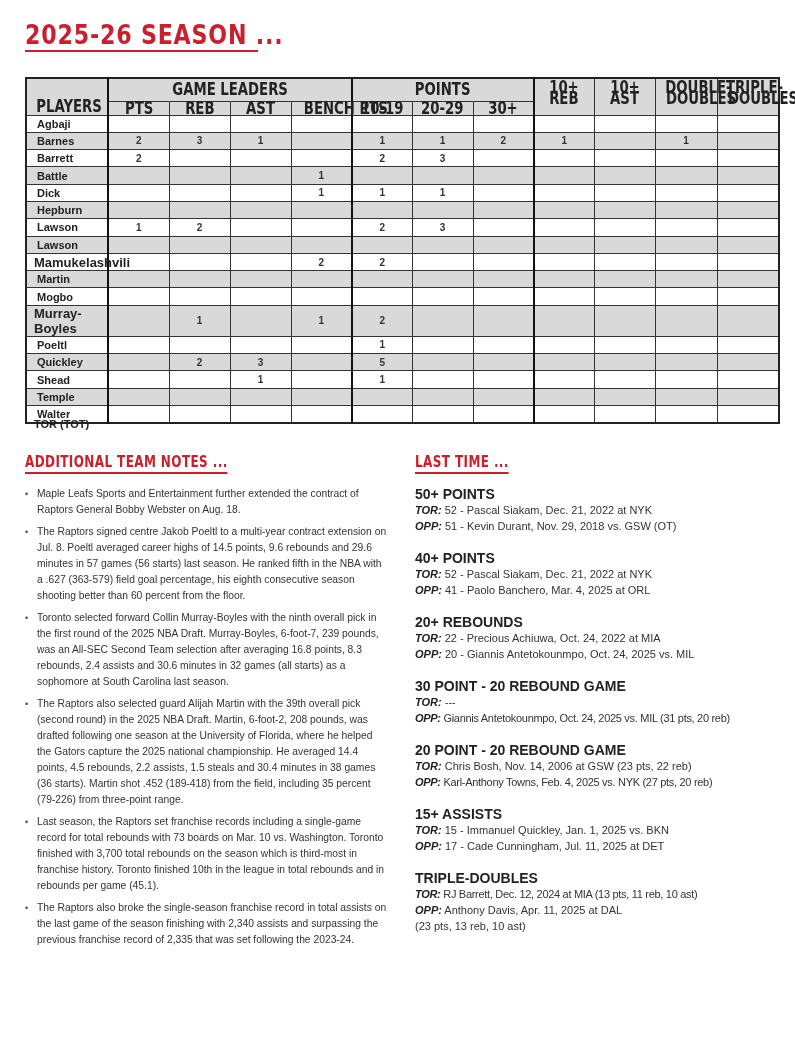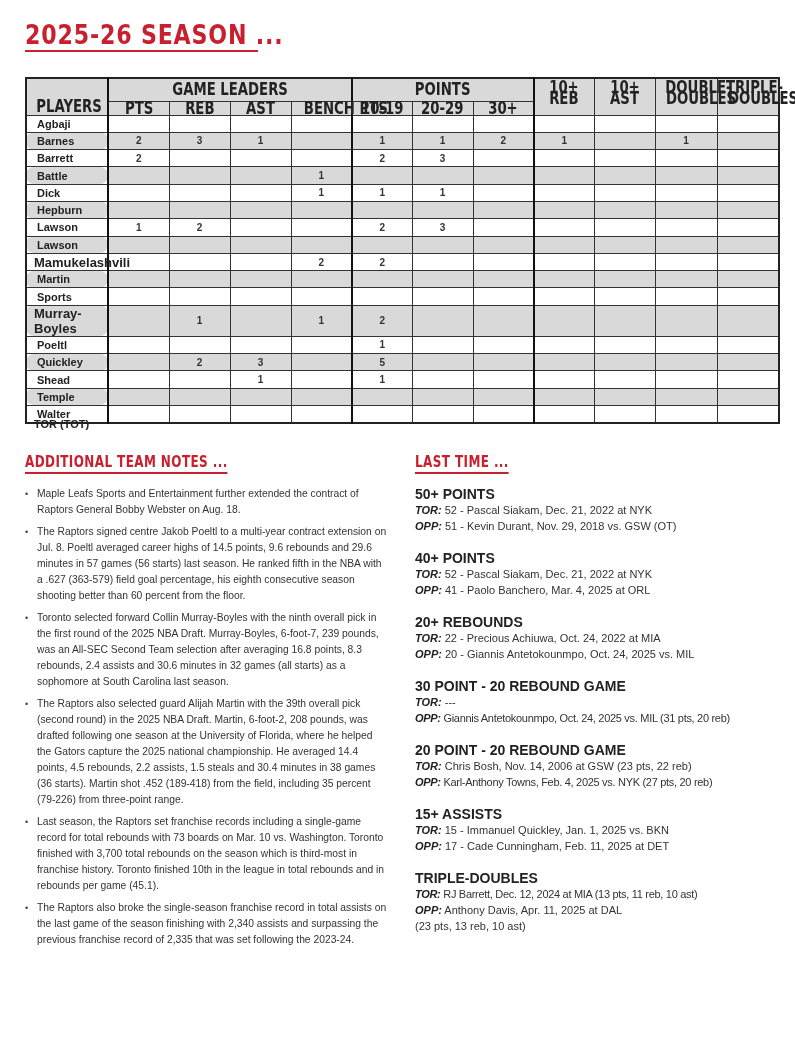--- a/index.html
+++ b/index.html
@@ -29,21 +29,21 @@
     font-size: 17px; color: #222; line-height: 11px;
   }
   .hdr-cond { display: inline-block; transform: scaleX(0.78); white-space: nowrap; }
   table.stats thead tr.r1 th { height: 23px; }
   table.stats thead tr.r2 th { height: 14px; }
   th.players-h { vertical-align: bottom !important; padding-bottom: 3px !important; }
   th.stack-h { vertical-align: top !important; padding-top: 3px !important; }
 
   table.stats tbody td { height: 17.3px; font-size: 10px; font-weight: bold; color: #333; }
   table.stats tbody tr:nth-child(even) td { background: #d9d9d9; }
-  table.stats tbody td.pname { text-align: left; padding-left: 10px; font-size: 11px; color: #222; border-radius: 8px; }
+  table.stats tbody td.pname { text-align: left; padding-left: 10px; font-size: 11px; color: #222; }
   table.stats tbody td.pname.small { font-size: 13px; padding-left: 7px; }
 
   table.stats { border: 2px solid #222; }
   .thick-l { border-left: 2px solid #111 !important; }
 
   .tot-label {
     position: absolute; left: 34px; top: 418px; font-size: 11px; font-weight: bold; color: #222;
   }
 
   .section-title {
@@ -249,21 +249,21 @@
         <td></td>
         <td class="thick-l"></td>
         <td></td>
         <td></td>
         <td class="thick-l"></td>
         <td></td>
         <td></td>
         <td></td>
       </tr>
       <tr>
-        <td class="pname">Sports</td>
+        <td class="pname">Mogbo</td>
         <td class="thick-l"></td>
         <td></td>
         <td></td>
         <td></td>
         <td class="thick-l"></td>
         <td></td>
         <td></td>
         <td class="thick-l"></td>
         <td></td>
         <td></td>
@@ -391,21 +391,21 @@
       <div class="lt-line tight"><span class="tag">OPP:</span><span> Giannis Antetokounmpo, Oct. 24, 2025 vs. MIL (31 pts, 20 reb)</span></div>
     </div>
     <div class="lt-group">
       <div class="lt-head">20 POINT - 20 REBOUND GAME</div>
       <div class="lt-line"><span class="tag">TOR:</span><span> Chris Bosh, Nov. 14, 2006 at GSW (23 pts, 22 reb)</span></div>
       <div class="lt-line tight"><span class="tag">OPP:</span><span> Karl-Anthony Towns, Feb. 4, 2025 vs. NYK (27 pts, 20 reb)</span></div>
     </div>
     <div class="lt-group">
       <div class="lt-head">15+ ASSISTS</div>
       <div class="lt-line"><span class="tag">TOR:</span><span> 15 - Immanuel Quickley, Jan. 1, 2025 vs. BKN</span></div>
-      <div class="lt-line"><span class="tag">OPP:</span><span> 17 - Cade Cunningham, Feb. 11, 2025 at DET</span></div>
+      <div class="lt-line"><span class="tag">OPP:</span><span> 17 - Cade Cunningham, Jul. 11, 2025 at DET</span></div>
     </div>
     <div class="lt-group">
       <div class="lt-head">TRIPLE-DOUBLES</div>
       <div class="lt-line tight"><span class="tag">TOR:</span><span> RJ Barrett, Dec. 12, 2024 at MIA (13 pts, 11 reb, 10 ast)</span></div>
       <div class="lt-line"><span class="tag">OPP:</span><span> Anthony Davis, Apr. 11, 2025 at DAL</span></div>
       <div class="lt-line">(23 pts, 13 reb, 10 ast)</div>
     </div>
   </div>
 
 </body></html>

